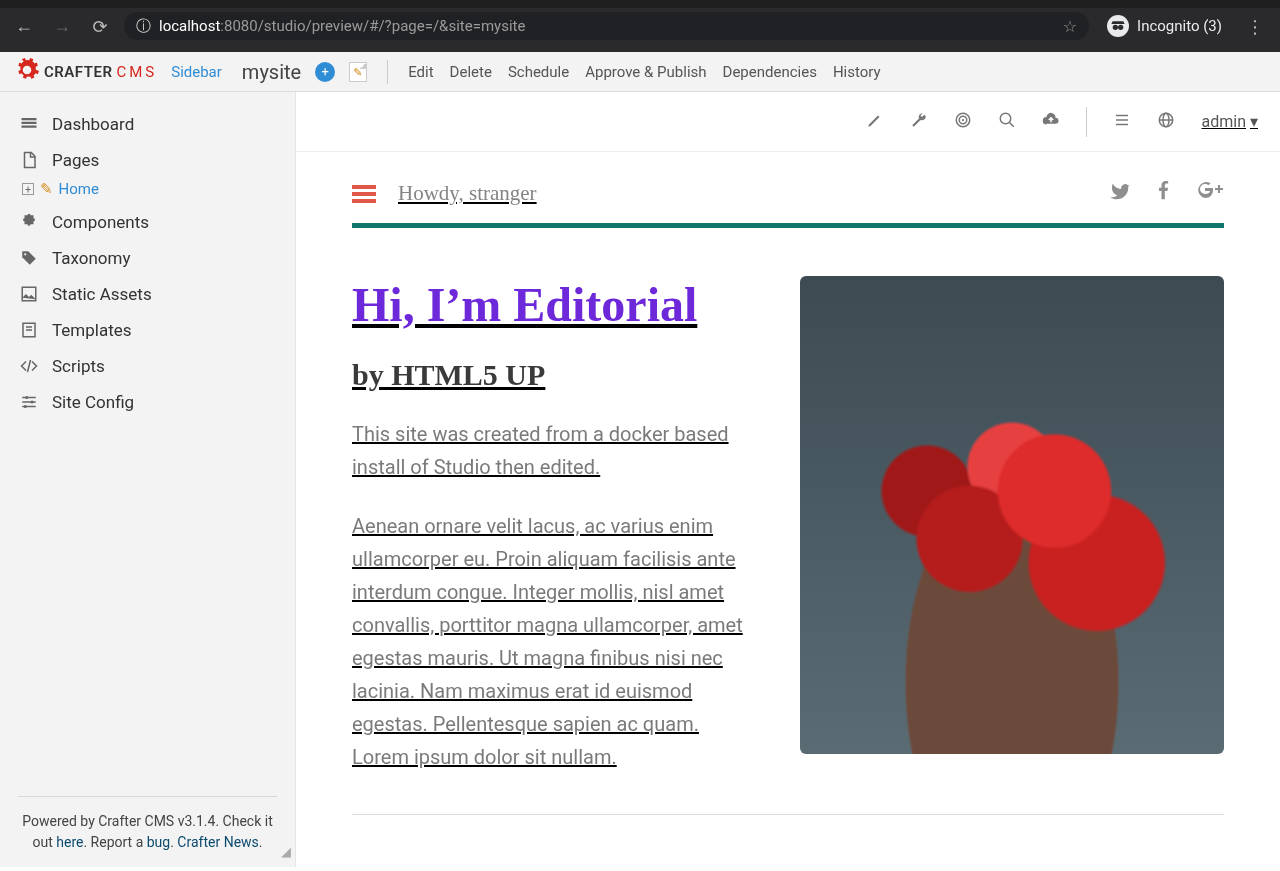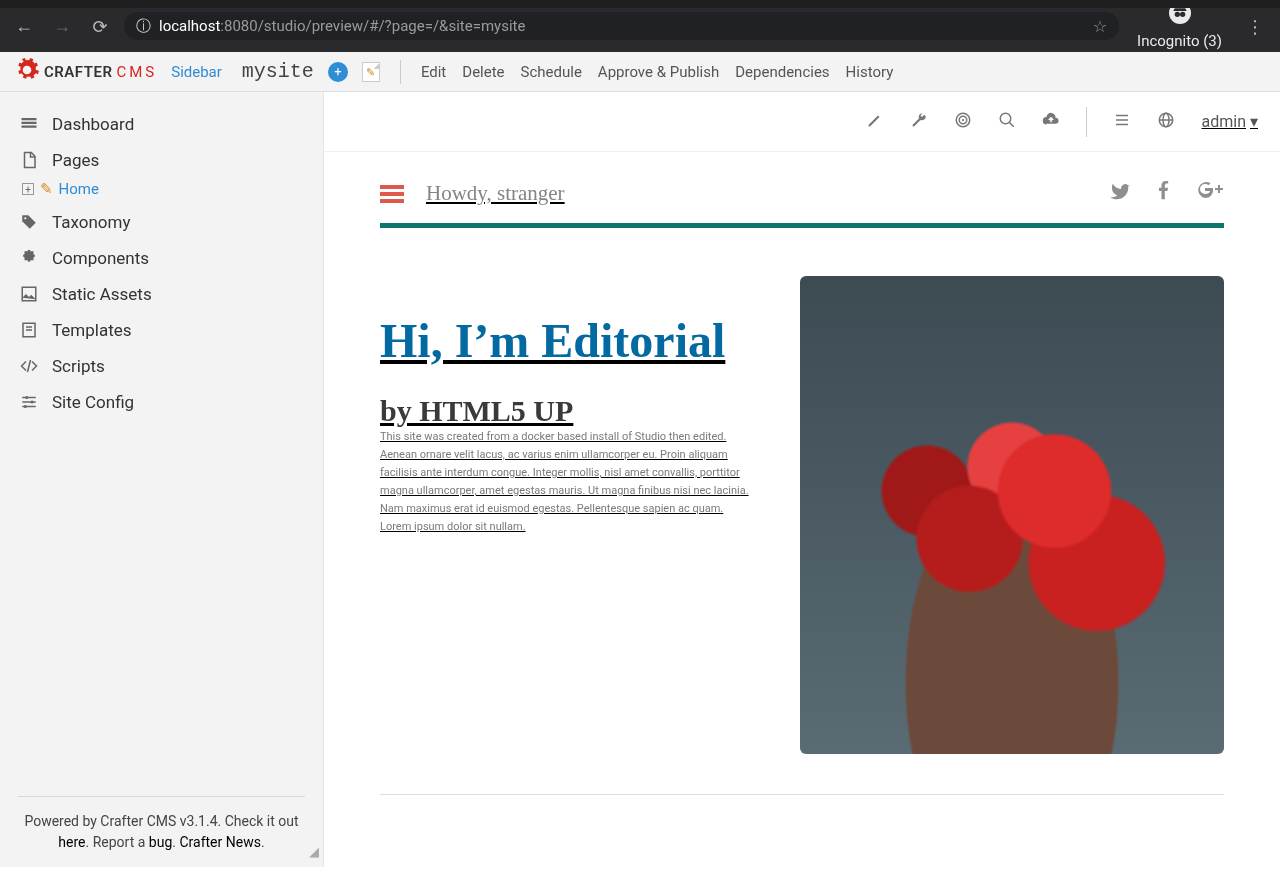--- a/index.html
+++ b/index.html
@@ -7,52 +7,52 @@
 
 
 .chrome { background:#2a2a2c; height:52px; display:flex; align-items:center; padding:0 10px; color:#ccc; gap:10px; position:relative; }
 .tabbar { background:#1f1f20; height:8px; width:100%; position:absolute; top:0; left:0; }
 .nav-btn { width:28px; height:28px; display:flex; align-items:center; justify-content:center; font-size:18px; color:#bbb; cursor:pointer; }
 .nav-btn.disabled { color:#666; }
 .omnibox { flex:1; background:#202124; border-radius:14px; height:28px; display:flex; align-items:center; padding:0 12px; gap:8px; color:#ccc; font-size:15px; }
 .omnibox .host { color:#fff; }
 .omnibox .path { color:#9a9a9a; }
 .star { margin-left:auto; color:#9a9a9a; font-size:16px; }
-.incog-badge { display:flex; align-items:center; gap:8px; color:#e8eaed; font-size:15px; padding:0 8px;flex-direction:column; }
+.incog-badge { display:flex; align-items:center; gap:8px; color:#e8eaed; font-size:15px; padding:0 8px; }
 .incog-icon { width:22px; height:22px; border-radius:50%; background:#e8eaed; display:flex; align-items:center; justify-content:center; }
 .incog-icon svg { width:16px; height:10px; fill:#2a2a2c; }
 .dots { color:#bbb; cursor:pointer; font-size:18px; padding:0 6px; }
 
 
 .topbar { height:40px; background:#f3f3f3; border-bottom:1px solid #ddd; display:flex; align-items:center; padding:0 14px; gap:14px; font-size:15px; }
 .logo { display:flex; align-items:center; font-weight:600; letter-spacing:0.5px; gap:4px; }
 .logo .gear { color:#d6271e; }
 .logo .crafter { color:#333; }
 .logo .cms { color:#d6271e; font-weight:400; letter-spacing:3px; }
 .toggle-sidebar { color:#2f8dd6; font-size:15px; cursor:pointer; }
-.sitename { color:#444; font-size:20px; font-weight:400; margin-left:6px;font-family:Liberation Mono, monospace; }
+.sitename { color:#444; font-size:20px; font-weight:400; margin-left:6px; }
 .add-btn { width:20px; height:20px; border-radius:50%; background:#2f8dd6; color:#fff; display:flex; align-items:center; justify-content:center; font-size:13px; cursor:pointer; }
 .edit-doc { width:18px; height:20px; border:1px solid #ccc; background:#fff; position:relative; cursor:pointer; }
 .edit-doc .corner { position:absolute; top:0; right:0; width:6px; height:6px; background:linear-gradient(135deg,#fff 50%,#ccc 50%);}
 .edit-doc .pen { position:absolute; bottom:2px; left:3px; color:#d28c1f; font-size:11px; }
 .vsep { width:1px; height:24px; background:#ccc; margin:0 6px; }
 .top-actions { display:flex; gap:16px;align-items:flex-end; }
 .top-actions span { color:#555; cursor:pointer; }
 
 
 .app-body { display:flex; height:calc(100% - 52px - 44px); }
-.sidebar { width:324px; background:#f3f3f3; border-right:1px solid #e5e5e5; position:relative; display:flex; flex-direction:column; }
+.sidebar { width:296px; background:#f3f3f3; border-right:1px solid #e5e5e5; position:relative; display:flex; flex-direction:column; }
 .sidebar-inner { flex:1; padding:14px 18px; overflow:auto; }
 .side-item { display:flex; align-items:center; gap:12px; padding:8px 0; color:#333; font-size:17px; cursor:pointer; }
 .side-item .ico { width:22px; color:#666; font-size:16px; display:flex; justify-content:center; }
 .tree-child { display:flex; align-items:center; gap:6px; padding:2px 0 6px 4px; font-size:15px; color:#2f8dd6; }
 .tree-child .expand { width:12px; height:12px; border:1px solid #999; display:flex; align-items:center; justify-content:center; font-size:10px; color:#666; cursor:pointer; }
 .tree-child .doc { color:#d28c1f; }
 .footer { border-top:1px solid #d8d8d8; margin:0 18px; padding:14px 0; text-align:center; font-size:14px; color:#444; line-height:1.5; }
-.footer a { color:#000000; text-decoration:none; cursor:pointer; }
+.footer a { color:#0c4a6e; text-decoration:none; cursor:pointer; }
 .resize-grip { position:absolute; bottom:4px; right:4px; width:14px; height:14px; color:#aaa; font-size:13px; line-height:6px; text-align:right; }
 
 
 .main { flex:1; display:flex; flex-direction:column; background:#fff;text-decoration:underline; }
 .toolbar { height:60px; border-bottom:1px solid #eee; display:flex; align-items:center; justify-content:flex-end; padding:0 22px; gap:26px; color:#777; }
 .toolbar .tico { cursor:pointer; font-size:18px; }
 .toolbar .sep { width:1px; height:30px; background:#ccc; }
 .user-menu { color:#555; font-size:16px; cursor:pointer; display:flex; align-items:center; gap:4px; }
 
 
@@ -60,23 +60,23 @@
 .site-header { display:flex; align-items:center; justify-content:space-between; padding-bottom:16px; border-bottom:5px solid #0f766e; }
 .site-header .left { display:flex; align-items:center; gap:22px; }
 .burger { color:#e1584a; cursor:pointer; }
 .burger div { width:24px; height:4px; background:#e1584a; margin:3px 0; }
 .greet { font-family:Georgia,serif; font-size:21px; color:#868383; }
 .social { display:flex; gap:22px; color:#8f8f8f; font-size:20px; }
 .social span { cursor:pointer; }
 
 .article { display:flex; gap:44px; margin-top:48px; }
 .article-text { flex:1; }
-.h1 { font-family:Georgia,"Times New Roman",serif; font-weight:700; font-size:48px; color:#0369a1; line-height:1.2;margin-top:36px; }
+.h1 { font-family:Georgia,"Times New Roman",serif; font-weight:700; font-size:48px; color:#6d28d9; line-height:1.2; }
 .h2 { font-family:Georgia,serif; font-weight:700; font-size:30px; color:#3a3a3a; margin-top:24px; }
-.p1,.p2 { font-size:11px; color:#7a7a7a; line-height:1.65; }
+.p1,.p2 { font-size:20px; color:#7a7a7a; line-height:1.65; margin-top:26px; }
 .article-img { width:424px; height:478px; border-radius:6px; background:
   radial-gradient(circle at 60% 45%, #de2b2b 0 15%, transparent 16%),
   radial-gradient(circle at 40% 55%, #b51d1d 0 14%, transparent 15%),
   radial-gradient(circle at 70% 60%, #c92020 0 16%, transparent 17%),
   radial-gradient(circle at 50% 40%, #e74040 0 12%, transparent 13%),
   radial-gradient(circle at 30% 45%, #a11818 0 11%, transparent 12%),
   radial-gradient(ellipse at 50% 85%, #6c4a3b 0 35%, transparent 36%),
   linear-gradient(#3d4b53,#5a6b73);
 }
 .article-hr { border:none; border-top:1px solid #ddd; margin-top:40px; }
@@ -159,33 +159,33 @@
         <span>Pages</span>
       </div>
       <div class="tree-child">
         <span class="expand">+</span>
         <span class="doc">✎</span>
         <span>Home</span>
       </div>
       <div class="side-item">
         <span class="ico">
             <svg class="ic" viewBox="0 0 24 24">
+              <path d="M10 3a2 2 0 114 0h4v4a2 2 0 110 4v4h-4a2 2 0 11-4 0H6v-4a2 2 0 110-4V3z"></path>
+            </svg>
+          </span>
+        <span>Components</span>
+      </div>
+      <div class="side-item">
+        <span class="ico">
+            <svg class="ic" viewBox="0 0 24 24">
               <path d="M3 3h8l10 10-8 8L3 11z"></path>
               <circle cx="7" cy="7" r="1.5" fill="#f3f3f3"></circle>
             </svg>
           </span>
         <span>Taxonomy</span>
-      </div>
-      <div class="side-item">
-        <span class="ico">
-            <svg class="ic" viewBox="0 0 24 24">
-              <path d="M10 3a2 2 0 114 0h4v4a2 2 0 110 4v4h-4a2 2 0 11-4 0H6v-4a2 2 0 110-4V3z"></path>
-            </svg>
-          </span>
-        <span>Components</span>
       </div>
       <div class="side-item">
         <span class="ico">
             <svg class="ic" viewBox="0 0 24 24">
               <rect x="3" y="3" width="18" height="18" fill="none" stroke="currentColor" stroke-width="2"></rect>
               <path d="M3 17l5-5 4 4 3-3 6 6"></path>
             </svg>
           </span>
         <span>Static Assets</span>
       </div>

